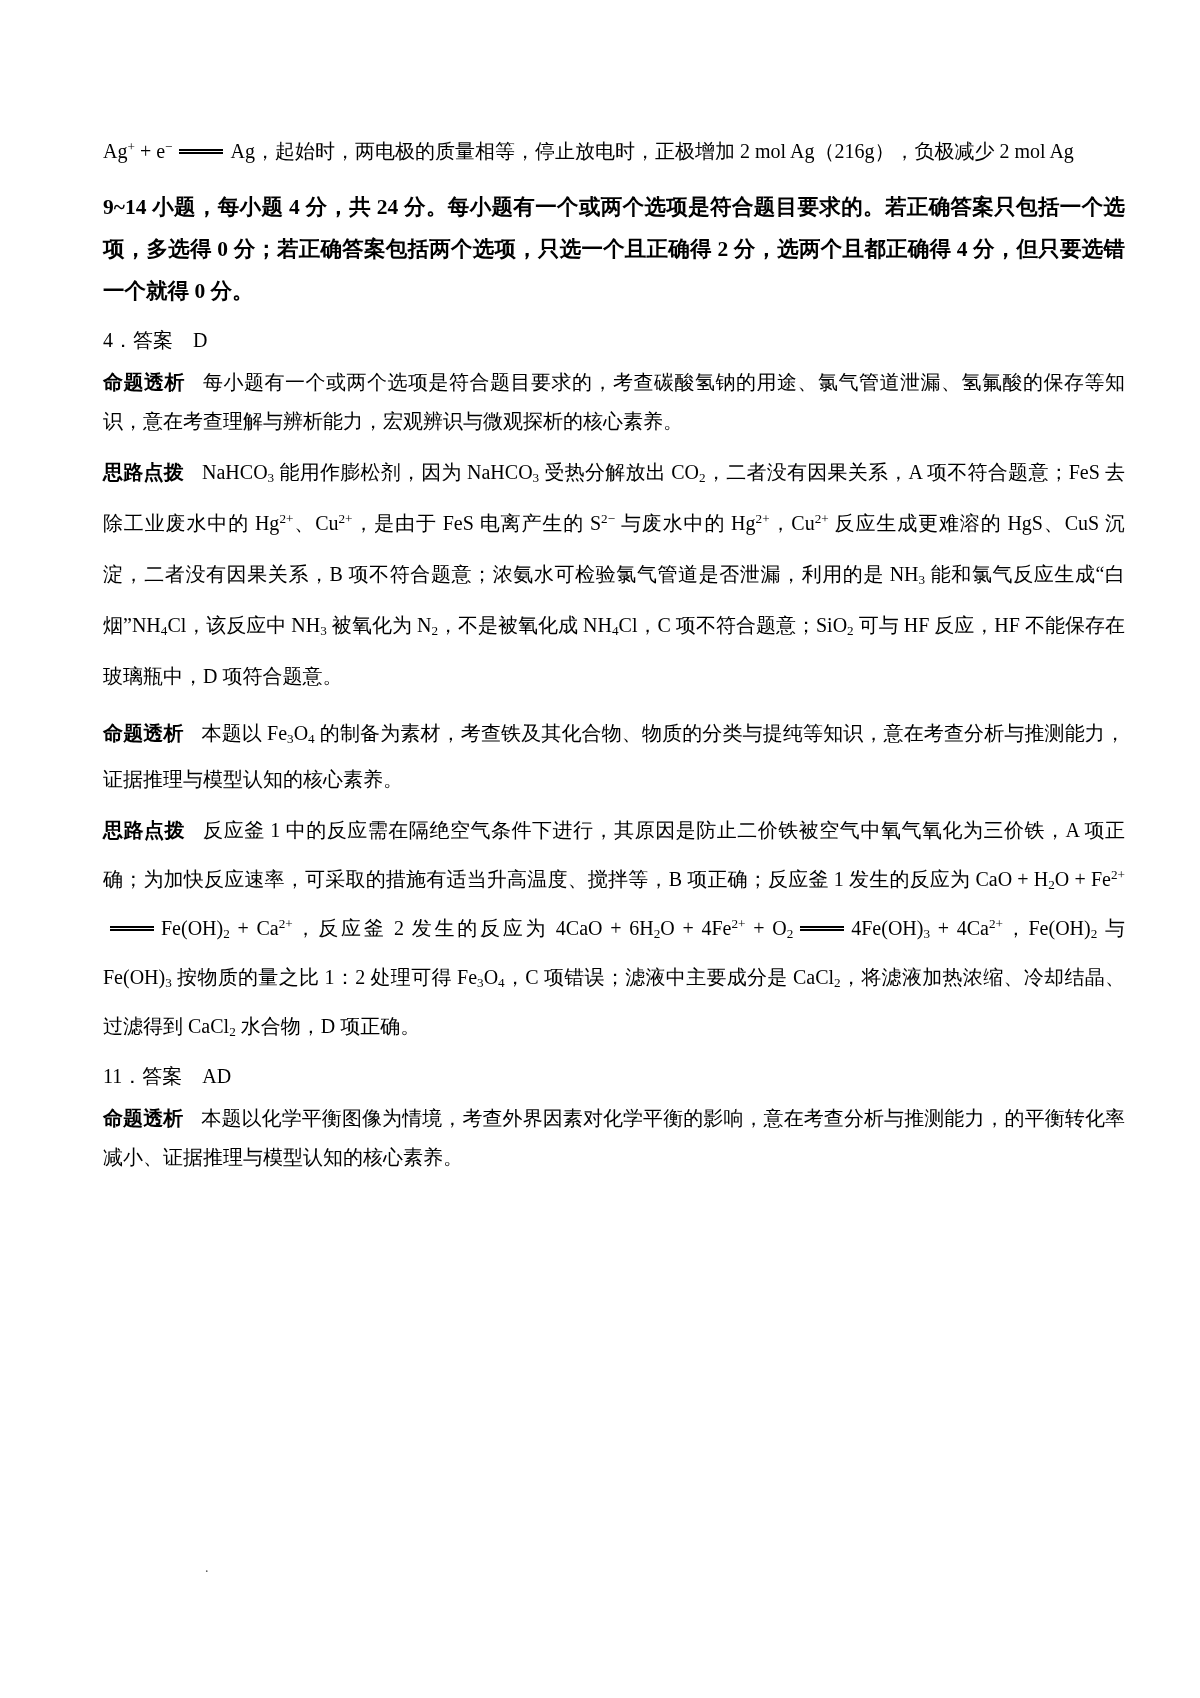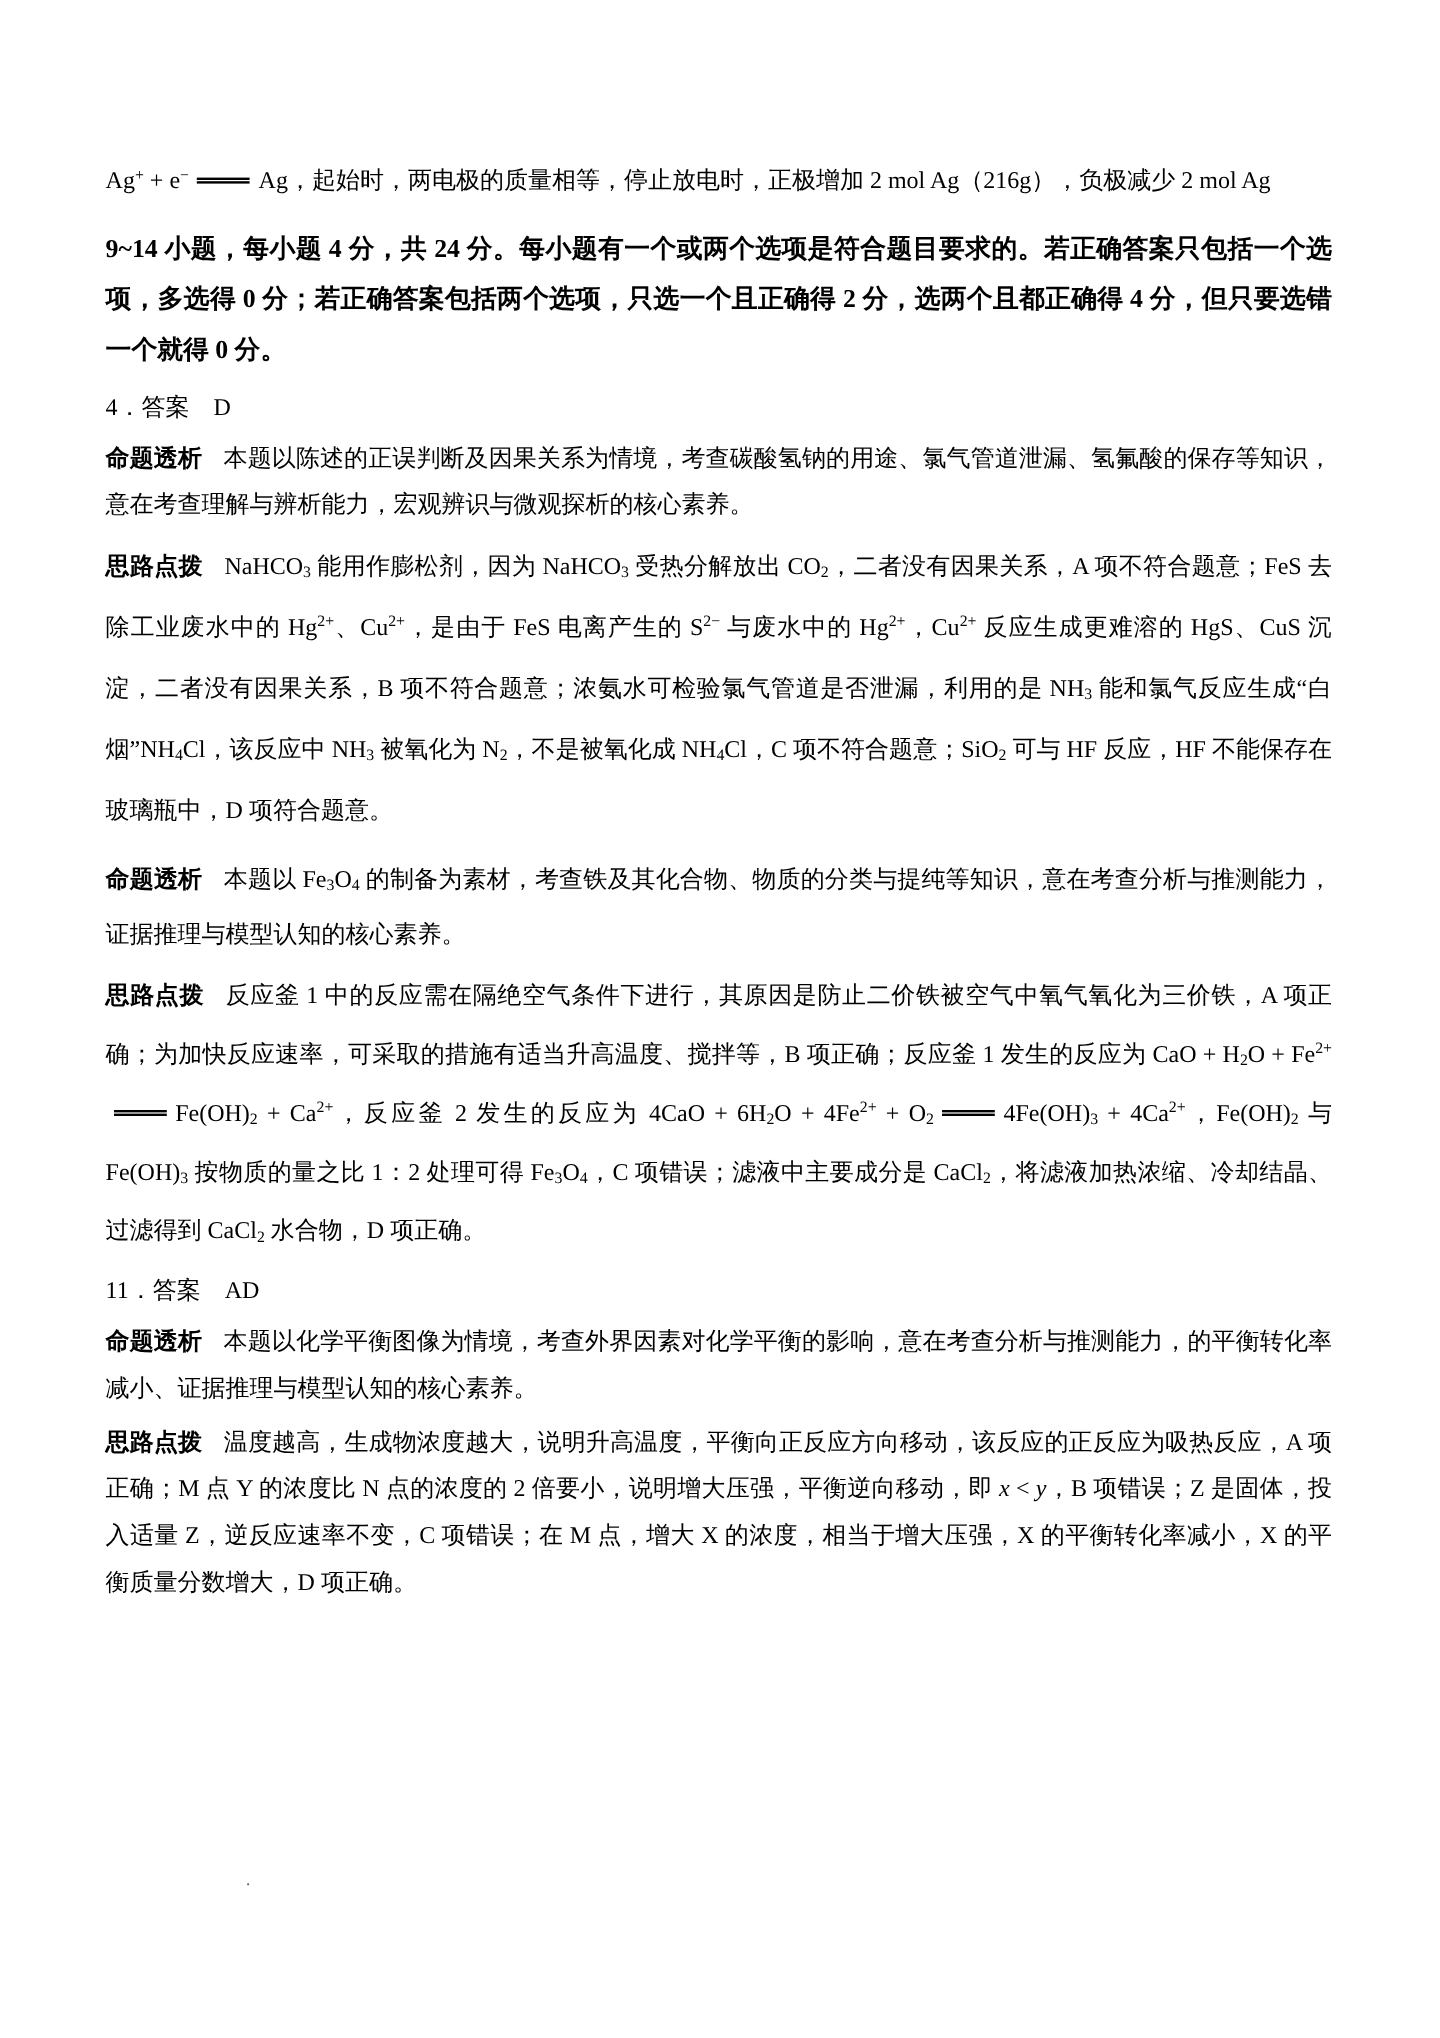--- a/index.html
+++ b/index.html
@@ -10,21 +10,21 @@
     width: 1200px;
     height: 1698px;
     margin: 0 auto;
     background: #ffffff;
     color: #000000;
     font-family: "Liberation Serif", "DejaVu Serif", serif;
     overflow: hidden;
   }
   .content {
     position: absolute;
-    left: 88px;
+    left: 103px;
     top: 128px;
     width: 1022px;
     font-size: 20px;
     text-align: justify;
   }
   .para { margin: 0 0 8px 0; }
   .p-formula { line-height: 2.35; margin-bottom: 12px; }
   .p-body { line-height: 1.95; margin-bottom: 8px; }
   .p-notice {
     font-weight: 700;
@@ -72,21 +72,21 @@
 
     <div class="para p-notice">
       <span>9~14 小题，每小题 4 分，共 24 分。每小题有一个或两个选项是符合题目要求的。若正确答案只包括一个选项，多选得 0 分；若正确答案包括两个选项，只选一个且正确得 2 分，选两个且都正确得 4 分，但只要选错一个就得 0 分。</span>
     </div>
 
     <div class="para p-answer">
       <span>4．答案　D</span>
     </div>
 
     <div class="para p-labeled">
-      <b class="label">命题透析</b><span>本题以陈述的正误判断及因果关系为情境，考查碳酸氢钠的用途、氯气管道泄漏、氢氟酸的保存等知识，意在考查理解与辨析能力，宏观辨识与微观探析的核心素养。</span>
+      <b class="label">命题透析</b><span>每小题有一个或两个选项是符合题目要求的，考查碳酸氢钠的用途、氯气管道泄漏、氢氟酸的保存等知识，意在考查理解与辨析能力，宏观辨识与微观探析的核心素养。</span>
     </div>
 
     <div class="para p-labeled p-rich">
       <b class="label">思路点拨</b><span>NaHCO<sub>3</sub> 能用作膨松剂，因为 NaHCO<sub>3</sub> 受热分解放出 CO<sub>2</sub>，二者没有因果关系，A 项不符合题意；FeS 去除工业废水中的 Hg<sup>2+</sup>、Cu<sup>2+</sup>，是由于 FeS 电离产生的 S<sup>2−</sup> 与废水中的 Hg<sup>2+</sup>，Cu<sup>2+</sup> 反应生成更难溶的 HgS、CuS 沉淀，二者没有因果关系，B 项不符合题意；浓氨水可检验氯气管道是否泄漏，利用的是 NH<sub>3</sub> 能和氯气反应生成“白烟”NH<sub>4</sub>Cl，该反应中 NH<sub>3</sub> 被氧化为 N<sub>2</sub>，不是被氧化成 NH<sub>4</sub>Cl，C 项不符合题意；SiO<sub>2</sub> 可与 HF 反应，HF 不能保存在玻璃瓶中，D 项符合题意。</span>
     </div>
 
 
     <div class="para p-labeled p-rich-sm">
       <b class="label">命题透析</b><span>本题以 Fe<sub>3</sub>O<sub>4</sub> 的制备为素材，考查铁及其化合物、物质的分类与提纯等知识，意在考查分析与推测能力，证据推理与模型认知的核心素养。</span>
     </div>
@@ -96,20 +96,17 @@
     </div>
 
     <div class="para p-answer">
       <span>11．答案　AD</span>
     </div>
 
     <div class="para p-labeled">
       <b class="label">命题透析</b><span>本题以化学平衡图像为情境，考查外界因素对化学平衡的影响，意在考查分析与推测能力，的平衡转化率减小、证据推理与模型认知的核心素养。</span>
     </div>
 
-    <div class="para p-labeled">
-      <b class="label">思路点拨</b><span>温度越高，生成物浓度越大，说明升高温度，平衡向正反应方向移动，该反应的正反应为吸热反应，A 项正确；M 点 Y 的浓度比 N 点的浓度的 2 倍要小，说明增大压强，平衡逆向移动，即 <i>x</i> &lt; <i>y</i>，B 项错误；Z 是固体，投入适量 Z，逆反应速率不变，C 项错误；在 M 点，增大 X 的浓度，相当于增大压强，X 的平衡转化率减小，X 的平衡质量分数增大，D 项正确。</span>
-    </div>
 
   </div>
 
   <span class="stray">.</span>
 </div>
 
 </body></html>

